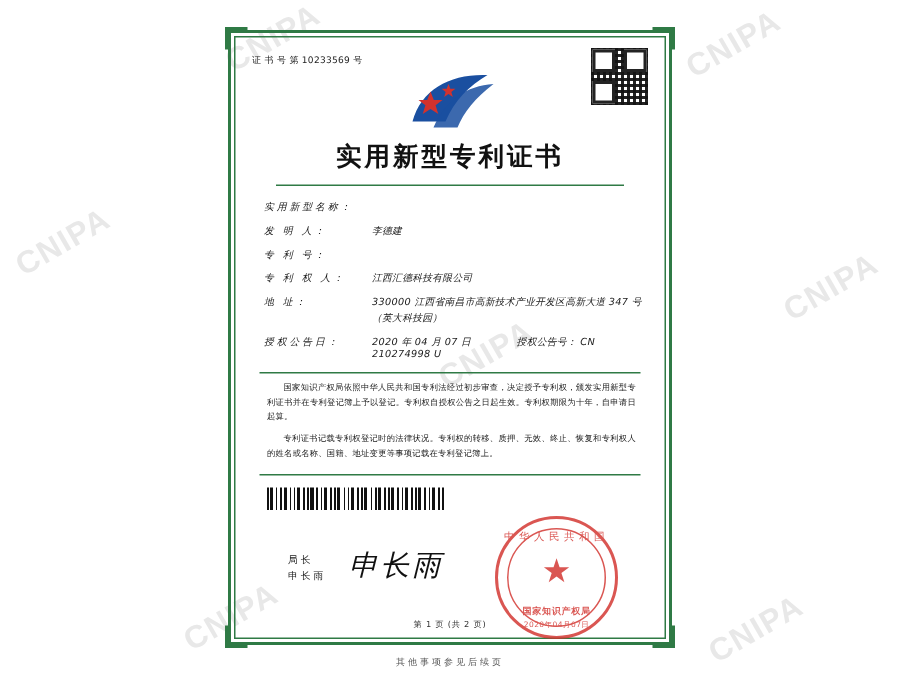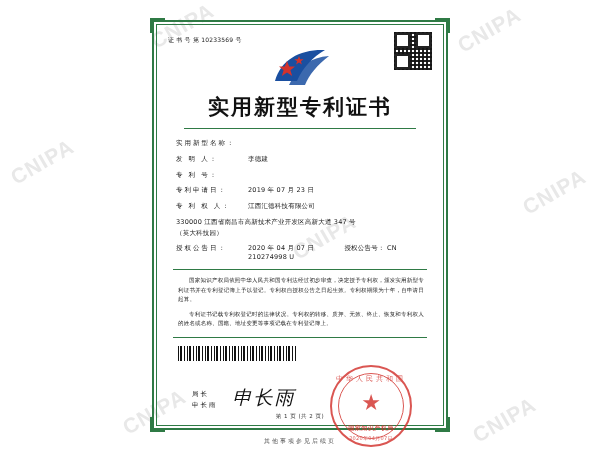--- a/index.html
+++ b/index.html
@@ -116,21 +116,21 @@
   }
   .emblem {
     display: inline-block;
     position: relative;
     width: 66px;
     height: 42px;
   }
 
   .title {
     text-align: center;
-    font-size: 21px;
+    font-size: 17px;
     font-weight: bold;
     color: #111;
     letter-spacing: 2px;
     margin-top: 2px;
     font-family: "DejaVu Sans", sans-serif;
   }
   .title-rule {
     width: 232px;
     height: 1px;
     background: #2f7a45;
@@ -142,20 +142,21 @@
     margin-top: 10px;
     padding-left: 10px;
     padding-right: 6px;
   }
   .row {
     display: flex;
     font-size: 6.5px;
     color: #1a1a1a;
     margin-bottom: 7px;
     line-height: 1.35;
+    font-style: italic;
   }
   .row .lbl {
     width: 72px;
     flex: 0 0 72px;
     letter-spacing: 2px;
     white-space: nowrap;
   }
   .row .val {
     flex: 1;
     letter-spacing: 0.2px;
@@ -348,28 +349,25 @@
         <div class="lbl">实用新型名称：</div>
       </div>
       <div class="row">
         <div class="lbl">发 明 人：</div>
         <div class="val">李德建</div>
       </div>
       <div class="row">
         <div class="lbl">专 利 号：</div>
       </div>
       <div class="row">
-        <div class="lbl">专利申请日：</div>
-        <div class="val">2019 年 07 月 23 日</div>
-      </div>
-      <div class="row">
         <div class="lbl">专 利 权 人：</div>
         <div class="val">江西汇德科技有限公司</div>
       </div>
       <div class="row">
+        <div class="lbl">地 址：</div>
         <div class="val">
           <span>330000 江西省南昌市高新技术产业开发区高新大道 347 号</span>
           <span class="sub">（英大科技园）</span>
         </div>
       </div>
       <div class="row">
         <div class="lbl">授权公告日：</div>
         <div class="val">
           <span>2020 年 04 月 07 日</span>
           <span style="margin-left:28px">授权公告号：</span>

